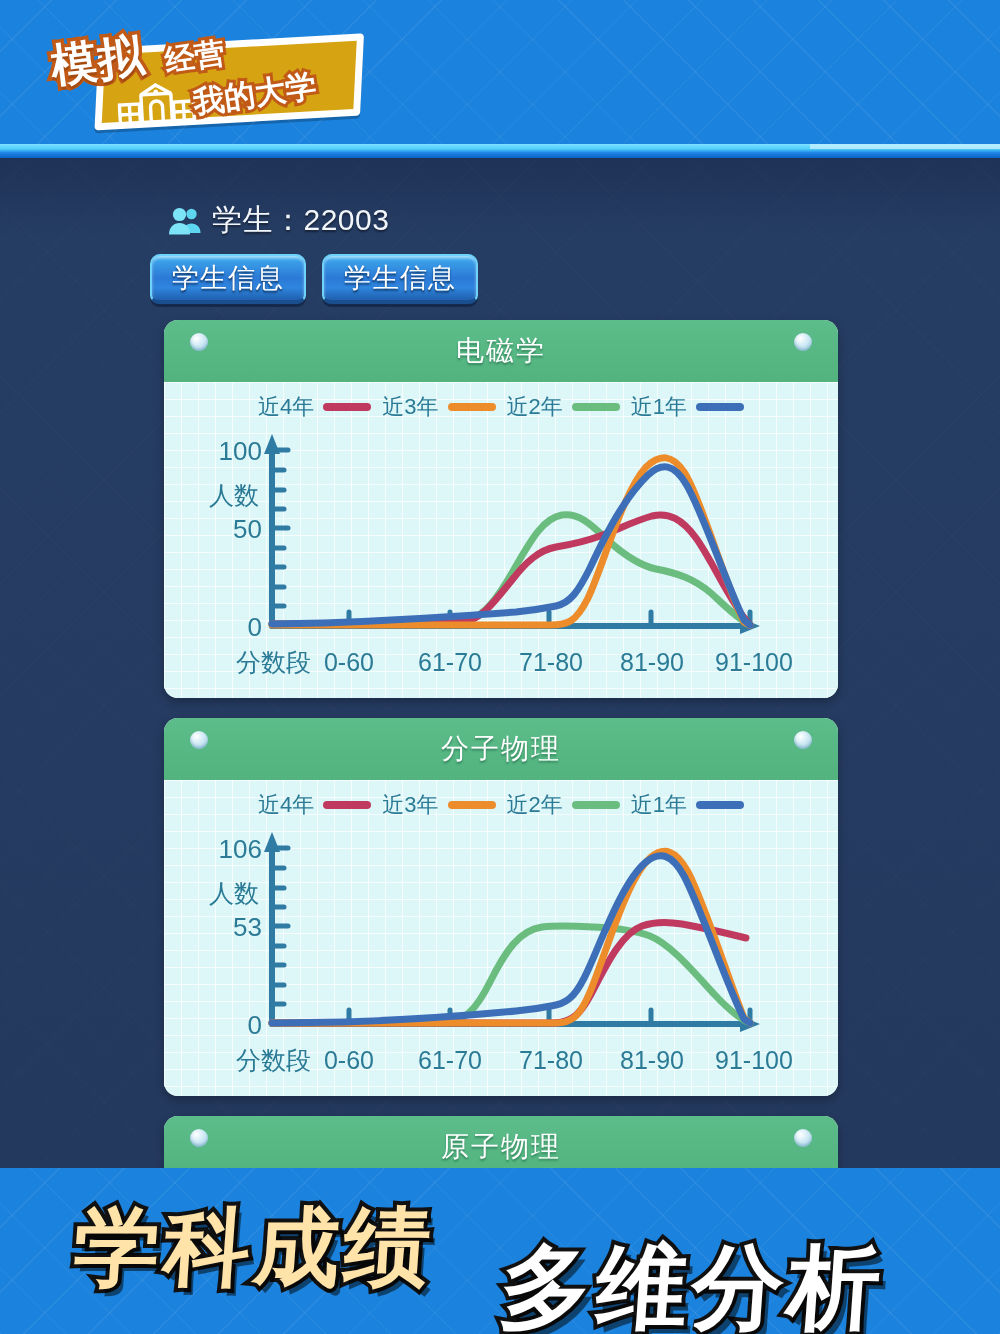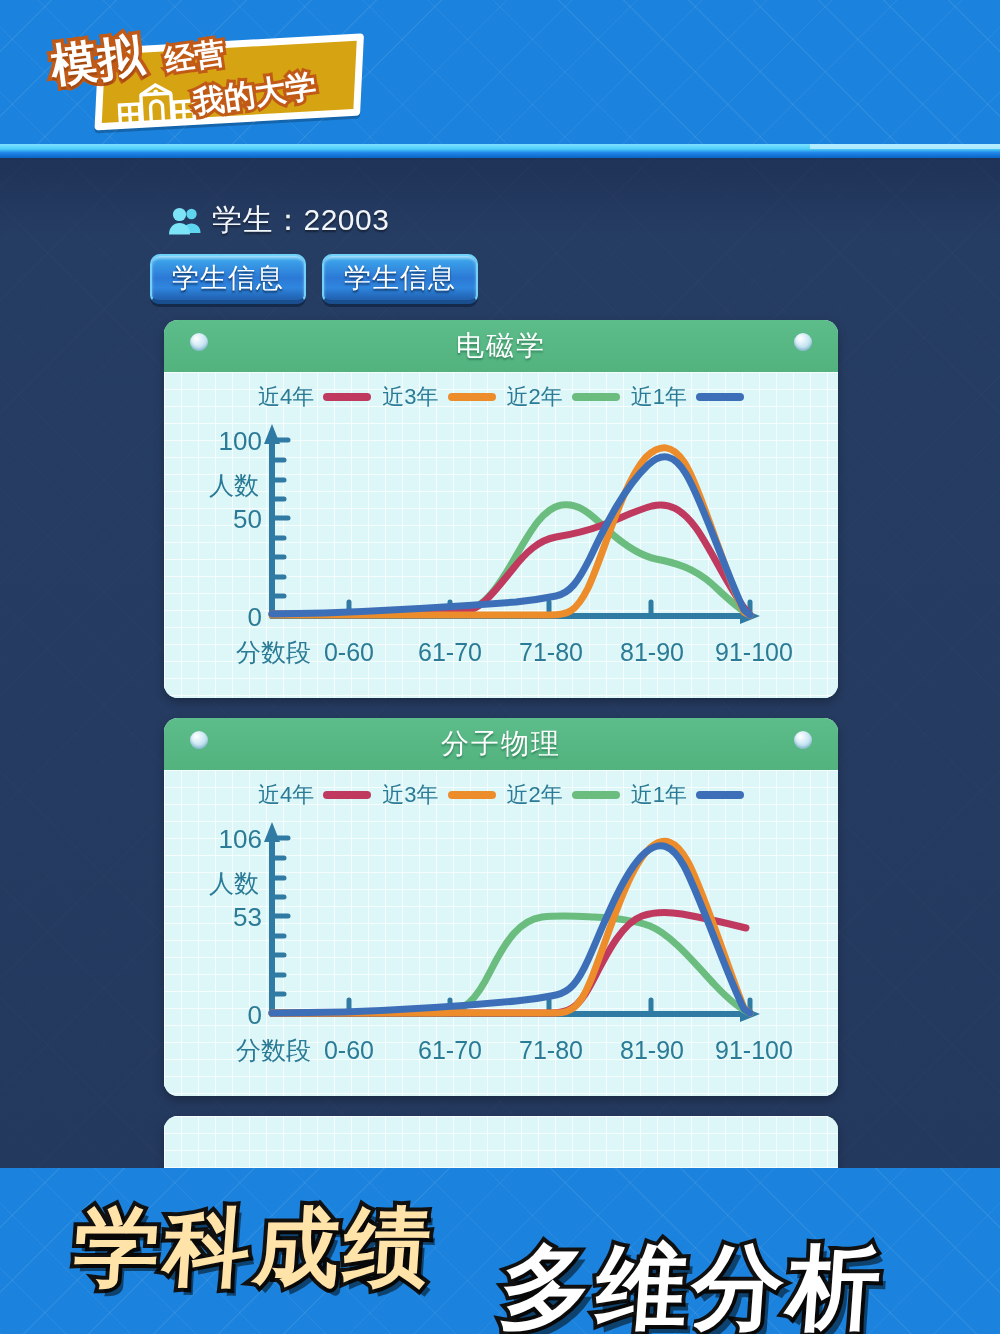--- a/index.html
+++ b/index.html
@@ -111,21 +111,21 @@
     position:absolute; left:164px; width:674px;
     border-radius:14px;
     background:#eafbfc;
     box-shadow:0 4px 10px rgba(0,0,0,.28);
     overflow:hidden;
   }
   .card.c1{ top:162px; height:378px; }
   .card.c2{ top:560px; height:378px; }
   .card.c3{ top:958px; height:378px; }
   .card-head{
-    position:relative; height:52px;
+    position:relative; height:62px;
     background:linear-gradient(to bottom,#5cbd8a 0%,#52b37f 100%);
     display:flex; align-items:center; justify-content:center;font-family:Liberation Serif, serif;
   }
   .card-title{
     font-size:28px; color:#ffffff; letter-spacing:2px;
     text-shadow:0 2px 2px rgba(25,90,60,.55);
   }
   .head-dot{
     position:absolute; top:13px; width:18px; height:18px; border-radius:50%;
     background:radial-gradient(circle at 35% 30%,#ffffff 0%,#cfeaf5 45%,#a9d6e8 100%);
@@ -386,20 +386,25 @@
         <text x="185" y="245" text-anchor="middle" font-family="Liberation Sans, sans-serif" font-size="25" fill="#2b7b96">0-60</text>
         <text x="286" y="245" text-anchor="middle" font-family="Liberation Sans, sans-serif" font-size="25" fill="#2b7b96">61-70</text>
         <text x="387" y="245" text-anchor="middle" font-family="Liberation Sans, sans-serif" font-size="25" fill="#2b7b96">71-80</text>
         <text x="488" y="245" text-anchor="middle" font-family="Liberation Sans, sans-serif" font-size="25" fill="#2b7b96">81-90</text>
         <text x="590" y="245" text-anchor="middle" font-family="Liberation Sans, sans-serif" font-size="25" fill="#2b7b96">91-100</text>
       </svg>
     </div>
   </div>
 
   <div class="card c3">
+    <div class="card-head">
+      <div class="head-dot l"></div>
+      <div class="card-title">原子物理</div>
+      <div class="head-dot r"></div>
+    </div>
     <div class="card-body">
       <div class="grid"></div>
     </div>
   </div>
 </div>
 
 <div class="bottom-band">
   <div class="diamonds"></div>
   <div class="bb-t1">学科成绩</div>
   <div class="bb-t2">多维分析</div>

